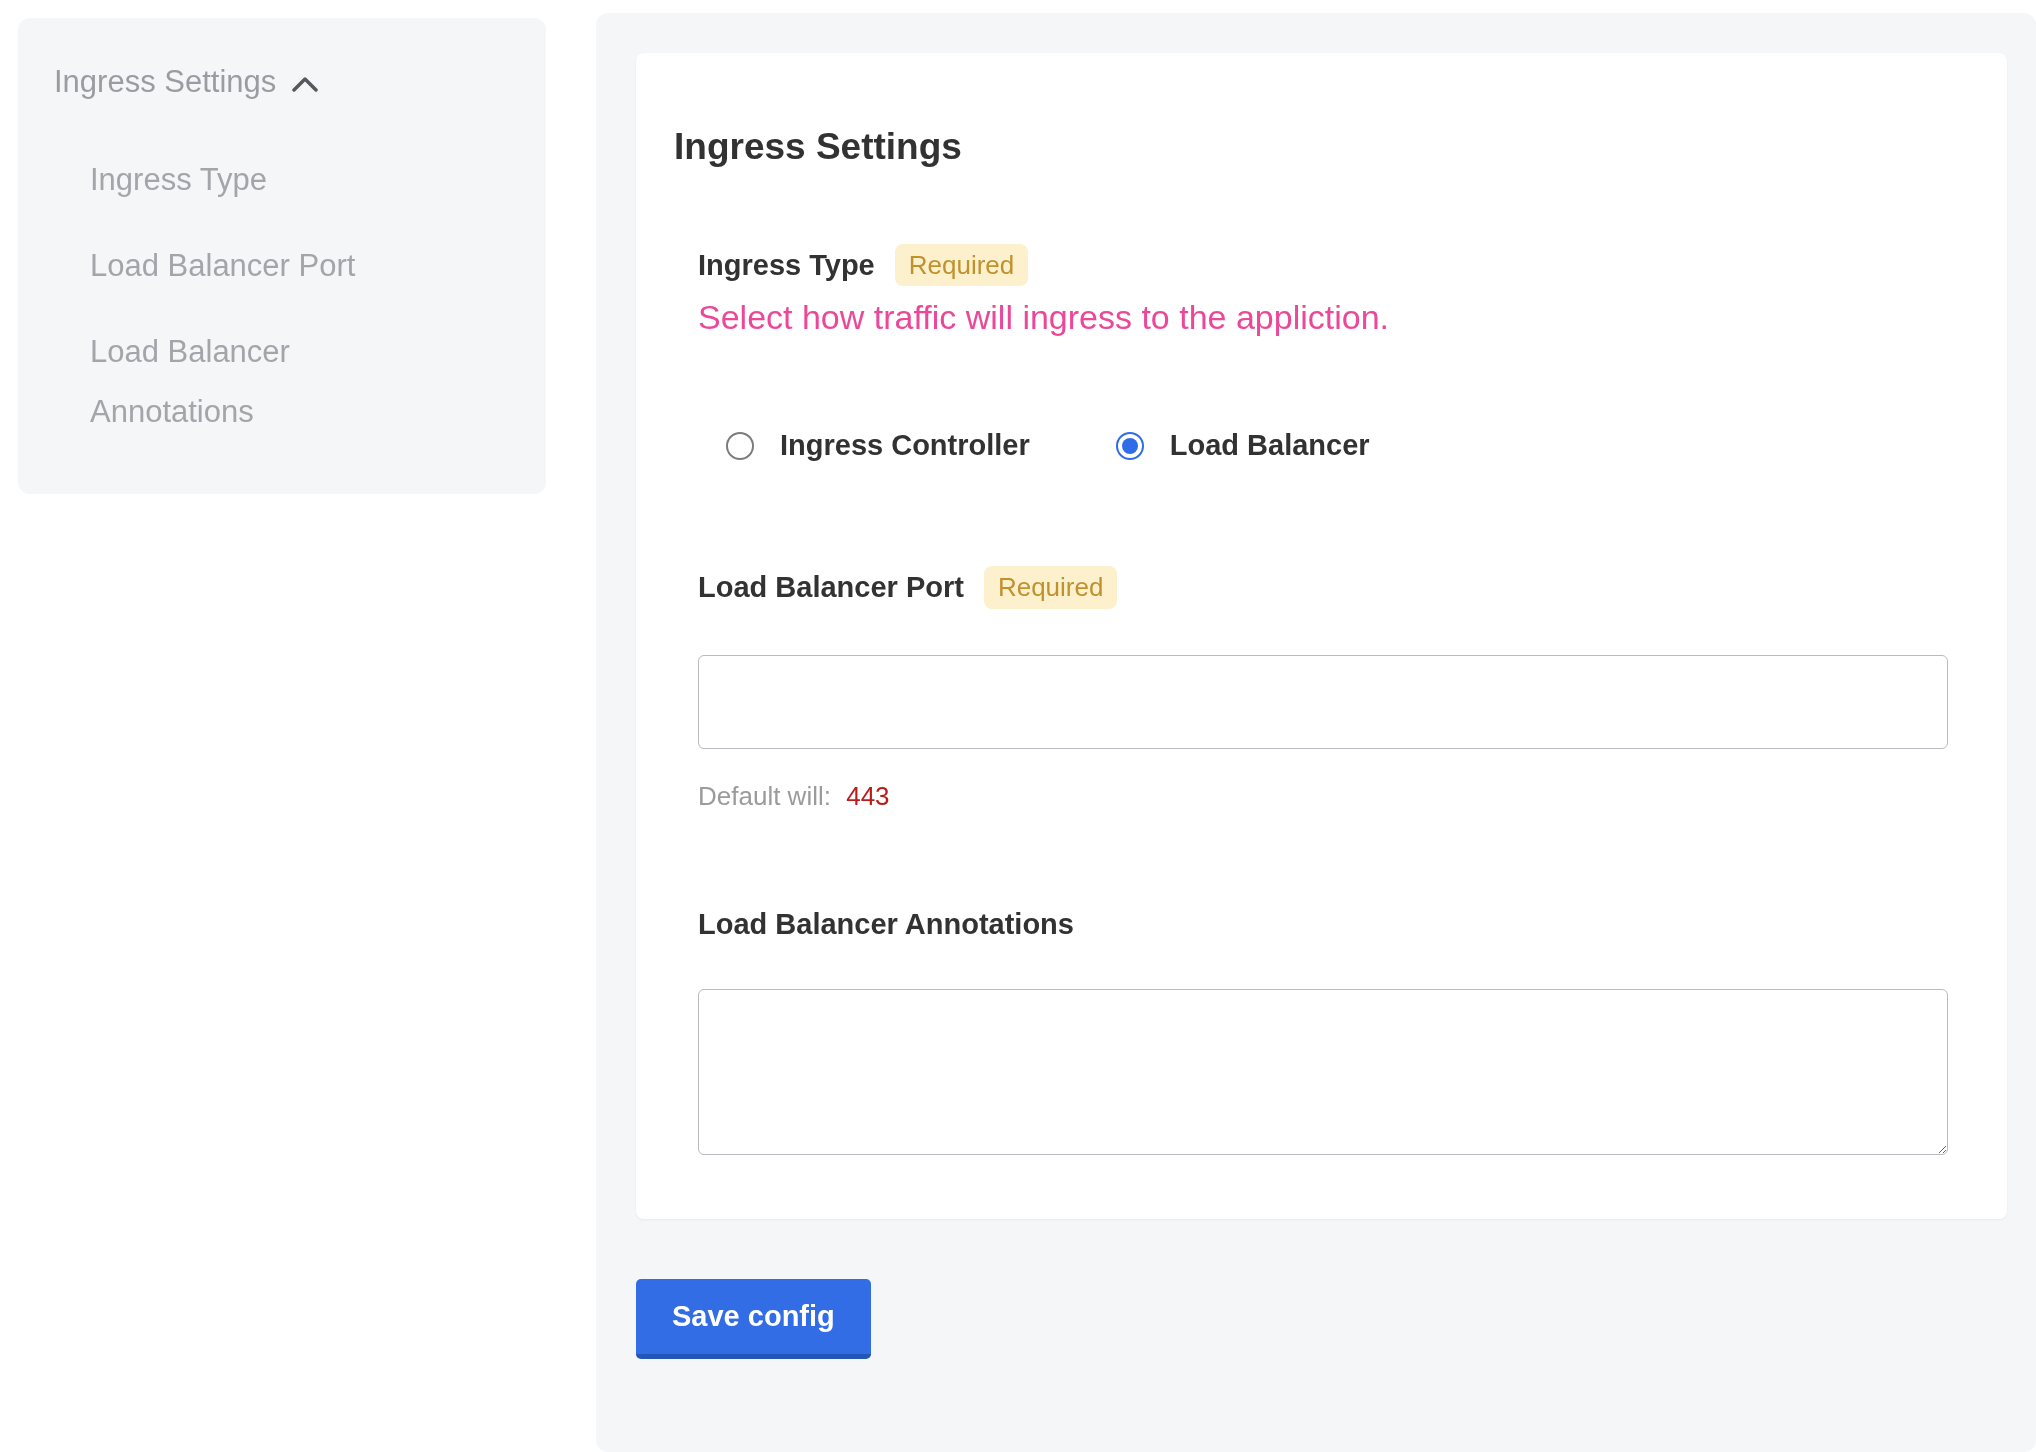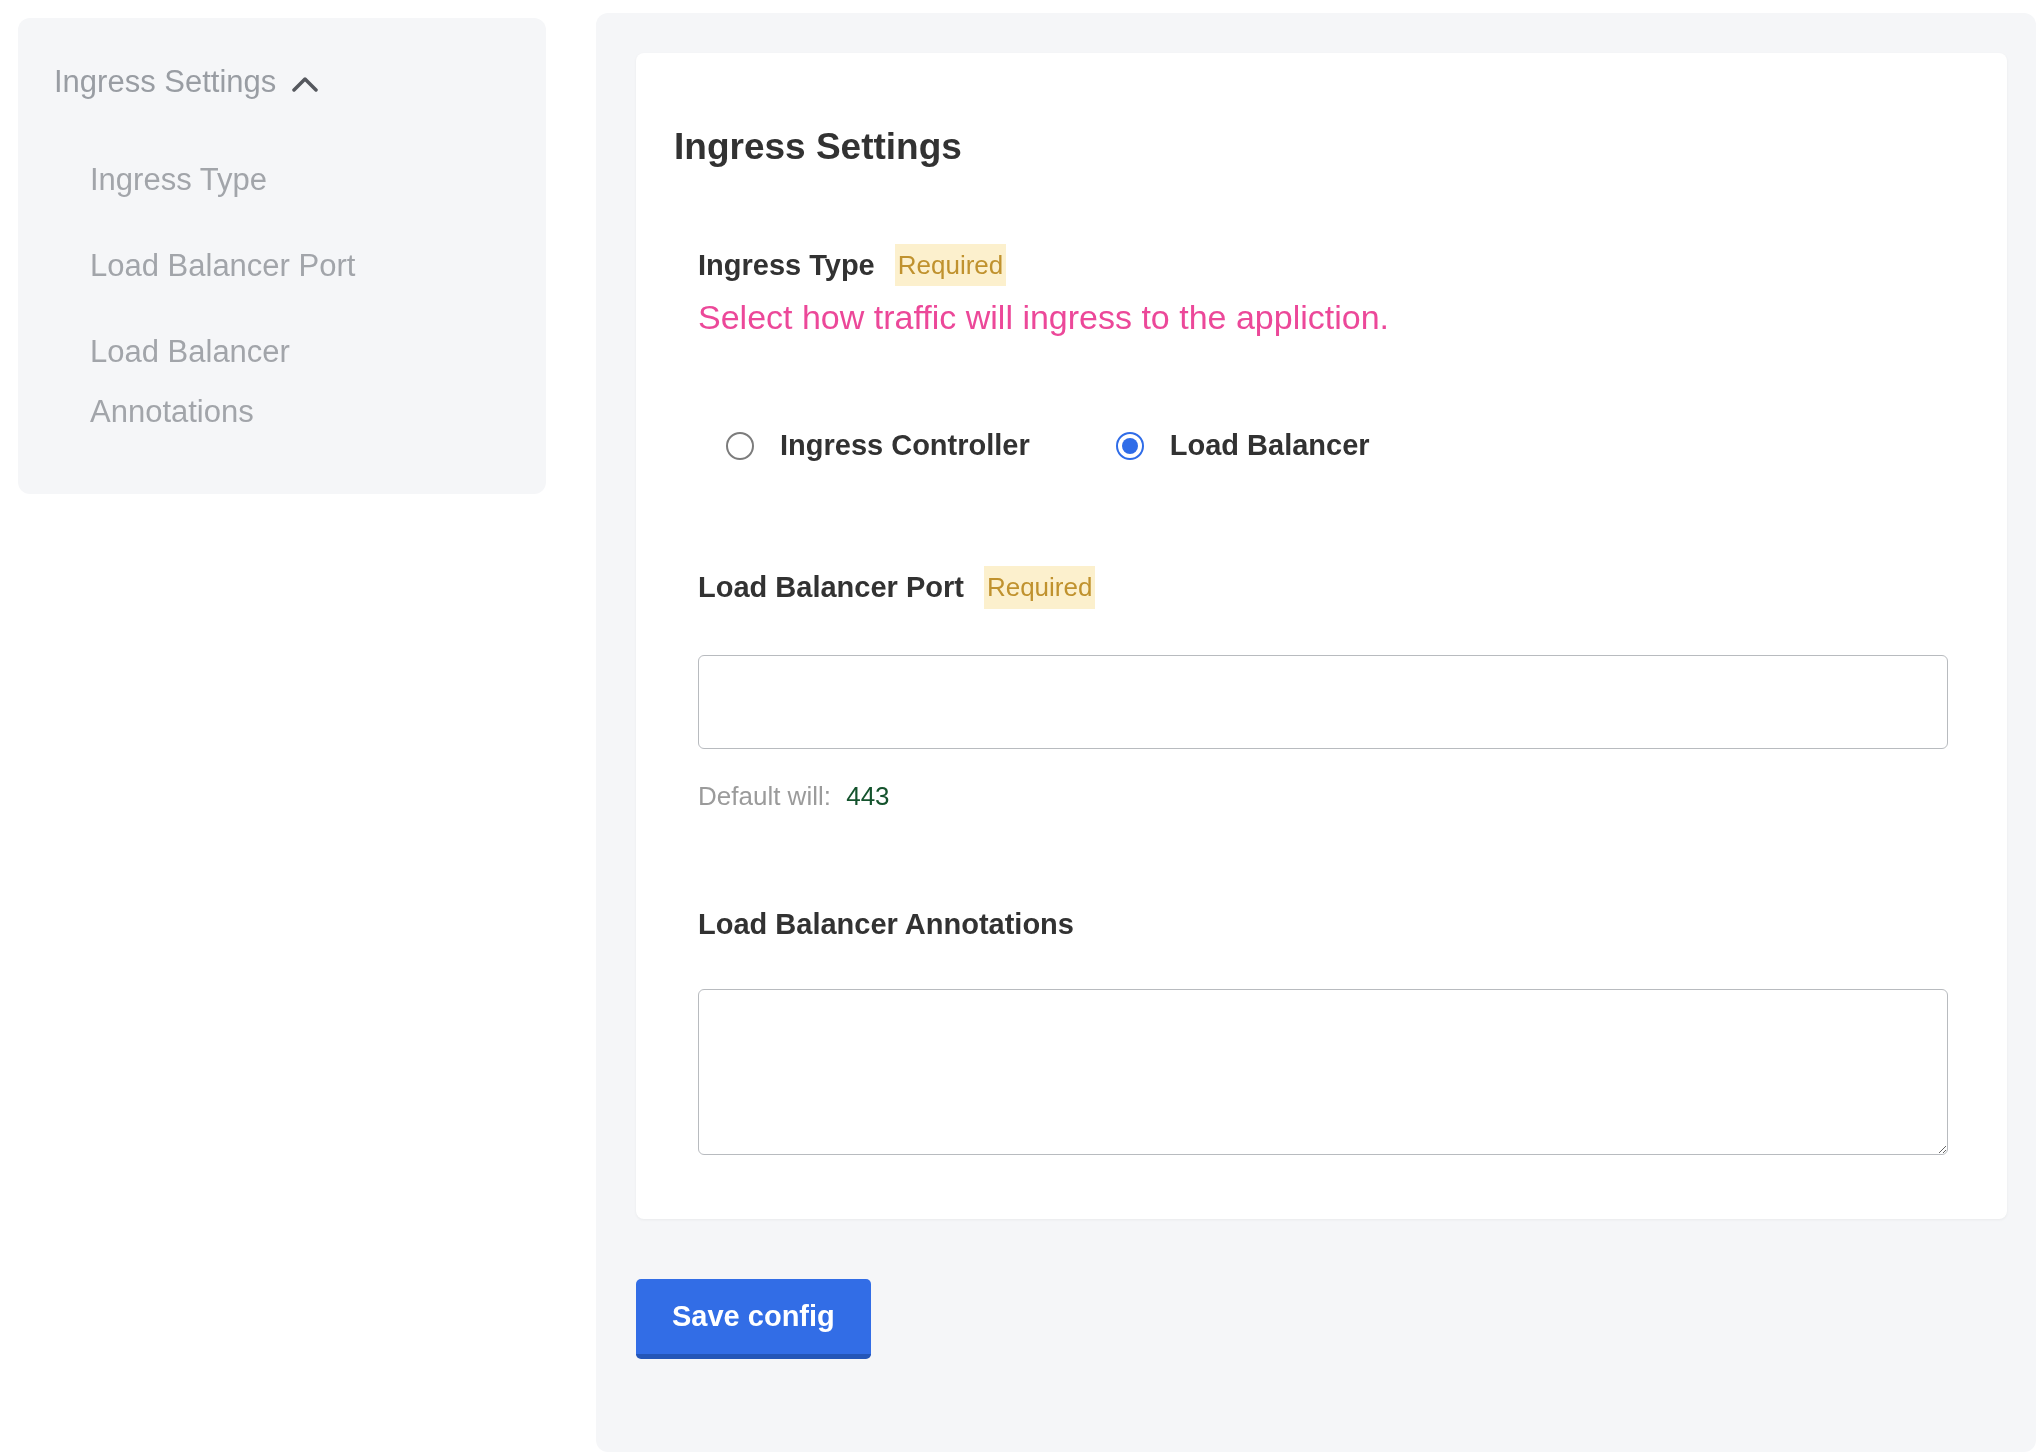--- a/index.html
+++ b/index.html
@@ -59,22 +59,22 @@
   .card-title { font-size: 37px; font-weight: 700; color: #323232; }
   .card-subtitle { margin-top: 34px; font-size: 26px; color: #9b9b9b; }
 
   .field { margin-left: 24px; }
   .field-head { display: flex; align-items: center; gap: 20px; }
   .field-label { font-size: 29px; font-weight: 700; color: #323232; }
   .required-badge {
     background: #fcf0cd;
     color: #c0922e;
     font-size: 26px;
-    padding: 7px 3px;
-    border-radius: 0;
+    padding: 7px 14px;
+    border-radius: 8px;
     line-height: 1.1;
   }
   .field-help { margin-top: 12px; font-size: 34px; color: #ec4899; }
 
   .field-ingress-type { margin-top: 76px; }
   .radio-row { margin-top: 92px; margin-left: 28px; display: flex; align-items: center; gap: 86px; }
   .radio-option { display: flex; align-items: center; gap: 26px; cursor: pointer; }
   .radio-circle {
     width: 28px; height: 28px;
     border: 2px solid #7c7c7c;
@@ -103,21 +103,21 @@
     border: 1px solid #b8bbbf;
     border-radius: 6px;
     background: #ffffff;
     font-family: "Liberation Sans", sans-serif;
     font-size: 28px;
     padding: 0 22px;
     color: #323232;
     outline: none;
   }
   .default-line { margin-top: 32px; font-size: 26px; color: #9b9b9b; }
-  .default-value { color: #14532d; font-weight: 500; margin-left: 8px; }
+  .default-value { color: #b91c1c; font-weight: 500; margin-left: 8px; }
 
   .field-lb-annotations { margin-top: 96px; }
   .textarea-input {
     display: block;
     margin-top: 48px;
     width: 1250px; height: 166px;
     border: 1px solid #b8bbbf;
     border-radius: 6px;
     background: #ffffff;
     font-family: "Liberation Sans", sans-serif;

